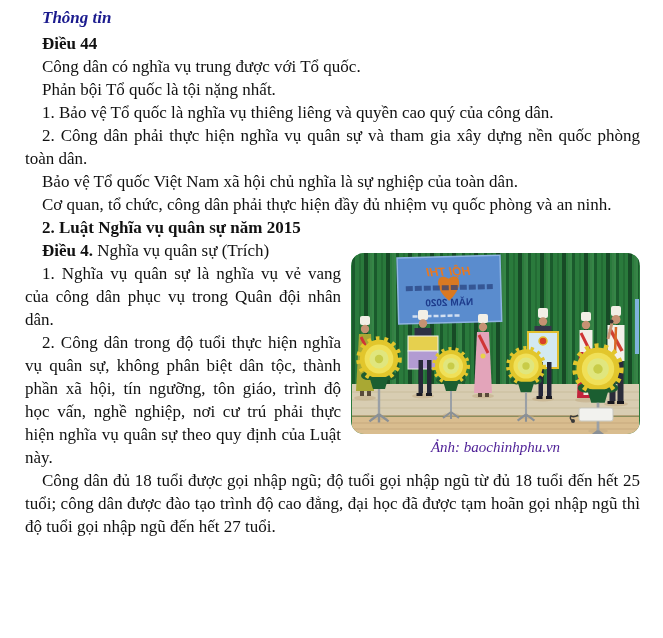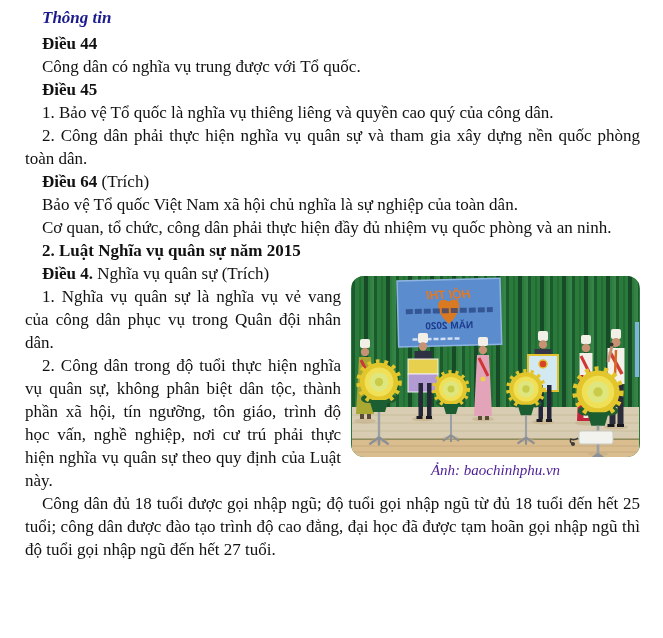--- a/index.html
+++ b/index.html
@@ -32,24 +32,23 @@
 </style>
 </head>
 <body>
 
 <div class="page">
 
   <div class="info-label">Thông tin</div>
 
   <p class="hd">Điều 44</p>
   <p>Công dân có nghĩa vụ trung được với Tổ quốc.</p>
-  <p class="hd">Điều 45</p>
+  <p>Phản bội Tổ quốc là tội nặng nhất.</p>
   <p>1. Bảo vệ Tổ quốc là nghĩa vụ thiêng liêng và quyền cao quý của công dân.</p>
   <p>2. Công dân phải thực hiện nghĩa vụ quân sự và tham gia xây dựng nền quốc phòng toàn dân.</p>
-  <p><b class="lead">Điều 64</b><span> (Trích)</span></p>
   <p>Bảo vệ Tổ quốc Việt Nam xã hội chủ nghĩa là sự nghiệp của toàn dân.</p>
   <p>Cơ quan, tổ chức, công dân phải thực hiện đầy đủ nhiệm vụ quốc phòng và an ninh.</p>
   <p class="hd">2. Luật Nghĩa vụ quân sự năm 2015</p>
 
   <figure class="photo-fig">
     <div class="photo-frame">
       <svg viewBox="0 0 287 181" aria-hidden="true">
         <defs>
           <pattern id="curtainPat" width="22" height="131" patternUnits="userSpaceOnUse">
             <rect width="22" height="131" fill="#2a7a3c"></rect>

